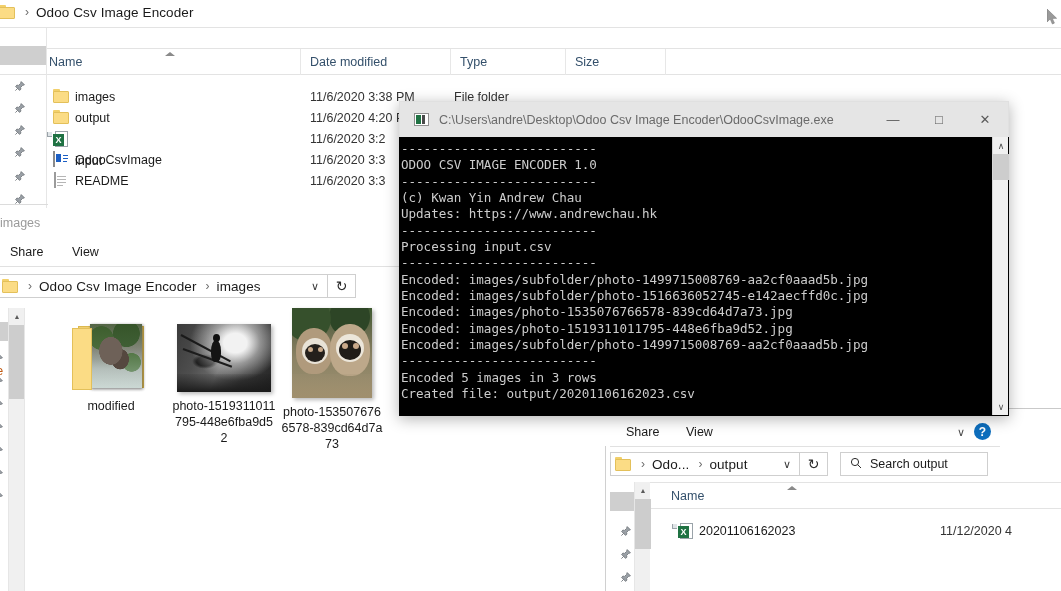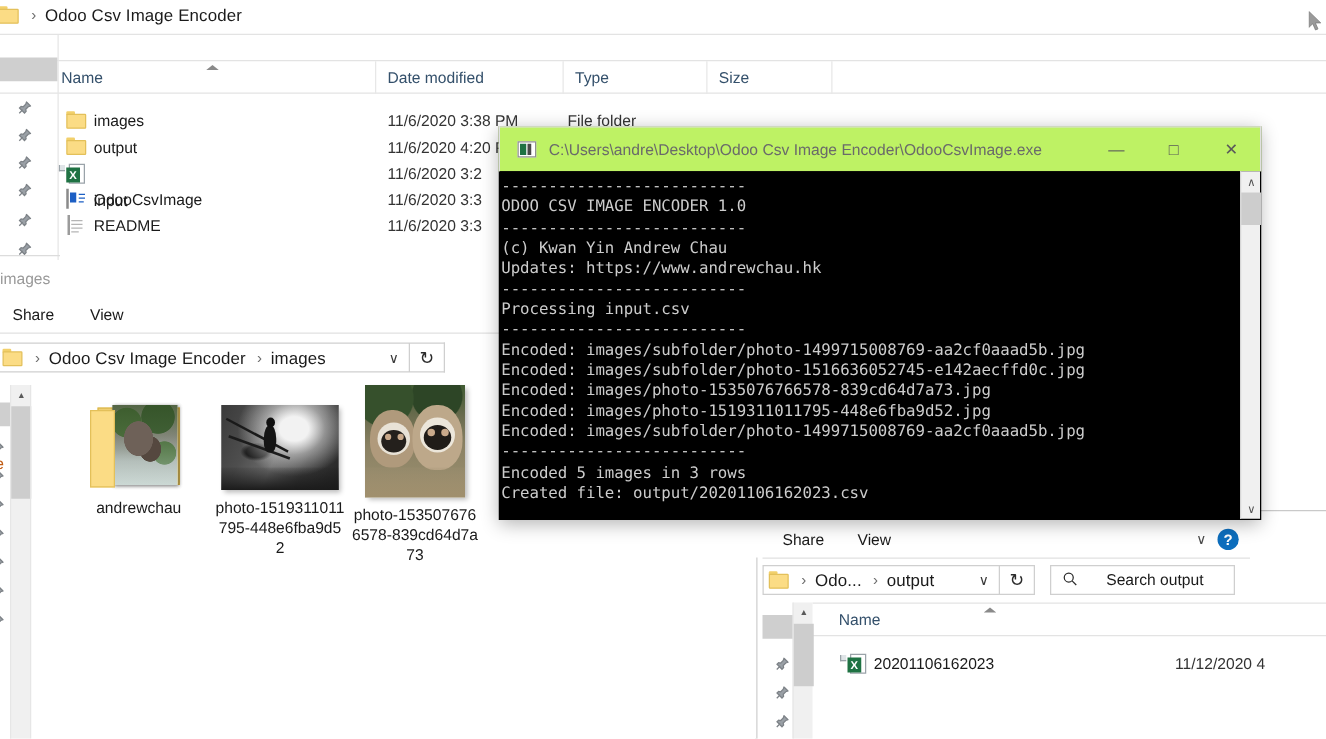--- a/index.html
+++ b/index.html
@@ -101,21 +101,21 @@
   .addr2 .chev { margin-left: auto; margin-right: 8px; color: #3a3a3a; font-size: 11px; }
   .refresh-btn {
     position: absolute; width: 28px; height: 24px; border: 1px solid #cfcfcf; border-left: none;
     background: #fff; display: flex; align-items: center; justify-content: center;
     color: #2b2b2b; font-size: 14px;
   }
   .search-box {
     position: absolute; height: 24px; border: 1px solid #cfcfcf; background: #fff;
     display: flex; align-items: center; gap: 8px; padding-left: 9px;
   }
-  .search-box .ph { font-size: 12.5px; color: #1a1a1a; margin-left: 15px; }
+  .search-box .ph { font-size: 12.5px; color: #1a1a1a; }
 
   .vscroll { position: absolute; width: 16px; background: #f0f0f0; border-left: 1px solid #e6e6e6; }
   .vscroll .up, .vscroll .dn {
     position: absolute; left: 0; width: 16px; height: 17px;
     display: flex; align-items: center; justify-content: center;
     color: #5a5a5a; font-size: 9px;
   }
   .vscroll .thumb { position: absolute; left: 0; width: 16px; background: #cdcdcd; }
 
   .thumbcell { position: absolute; text-align: center; }
@@ -137,21 +137,21 @@
     position: absolute; width: 17px; height: 17px; border-radius: 50%;
     background: #0d6ebd; color: #fff; font-size: 12px; font-weight: bold;
     display: flex; align-items: center; justify-content: center;
   }
 
   
   #console { position: absolute; left: 399px; top: 101px; width: 610px; height: 315px;
              box-shadow: 0 3px 14px rgba(0,0,0,.30); background: #000; }
   #console .titlebar {
     position: absolute; left: 0; top: 0; width: 100%; height: 36px;
-    background: #bef264; border: 1px solid #e0e0e0; border-bottom: none;
+    background: #e5e5e5; border: 1px solid #e0e0e0; border-bottom: none;
     display: flex; align-items: center;
   }
   #console .ttl-icon { margin-left: 14px; margin-right: 10px; position: relative; width: 15px; height: 13px; background:#fff; border: 1px solid #909090; }
   #console .ttl-icon .g1 { position: absolute; left: 1px; top: 1px; width: 5px; height: 9px; background: #1f7243; }
   #console .ttl-icon .g2 { position: absolute; left: 7px; top: 1px; width: 3px; height: 9px; background: #4a4a4a; }
   #console .ttl-text { font-size: 12.5px; color: #6a6a6a; }
   #console .wbtn {
     position: absolute; top: 0; width: 46px; height: 35px;
     display: flex; align-items: center; justify-content: center;
     color: #5a5a5a; font-size: 13px;
@@ -354,21 +354,21 @@
              radial-gradient(circle at 22% 22%, #3d6b2e 0 18%, transparent 19%),
              radial-gradient(circle at 70% 15%, #2f5a26 0 20%, transparent 21%),
              radial-gradient(circle at 80% 60%, #47763a 0 16%, transparent 17%),
              linear-gradient(180deg,#6f7f62 0%,#8b8f84 38%,#9aa39c 55%,#b9c4c2 70%,#cfd9d6 100%);"></div>
         <div class="img" style="background:
              radial-gradient(ellipse at 40% 42%, #6e6158 0 26%, transparent 27%),
              radial-gradient(ellipse at 58% 55%, #55483f 0 20%, transparent 21%),
              linear-gradient(180deg, rgba(60,80,45,.55) 0%, rgba(120,120,105,.25) 45%, rgba(200,215,210,.55) 100%);"></div>
         <div class="front"></div>
       </div>
-      <div class="cap">andrewchau</div>
+      <div class="cap">modified</div>
     </div>
 
     <div class="thumbcell" style="left:190px;top:108px;width:104px;">
       <div class="photo" style="width:94px;height:68px;margin:4px auto 0;background:
            radial-gradient(ellipse at 62% 28%, #f2f2f2 0 14%, rgba(220,220,220,.55) 30%, transparent 55%),
            radial-gradient(ellipse at 30% 55%, #1d1d1d 0 9%, transparent 14%),
            linear-gradient(115deg, #3a3a3a 0%, #4e4e4e 28%, #6d6d6d 50%, #3c3c3c 72%, #232323 100%);position:relative;overflow:hidden;">
         <div style="position:absolute;left:4px;top:10px;width:56px;height:2px;background:#1a1a1a;transform:rotate(28deg);transform-origin:left;"></div>
         <div style="position:absolute;left:6px;top:24px;width:52px;height:2px;background:#1c1c1c;transform:rotate(20deg);transform-origin:left;"></div>
         <div style="position:absolute;left:34px;top:16px;width:10px;height:22px;border-radius:50% 50% 40% 40%;background:#141414;"></div>

